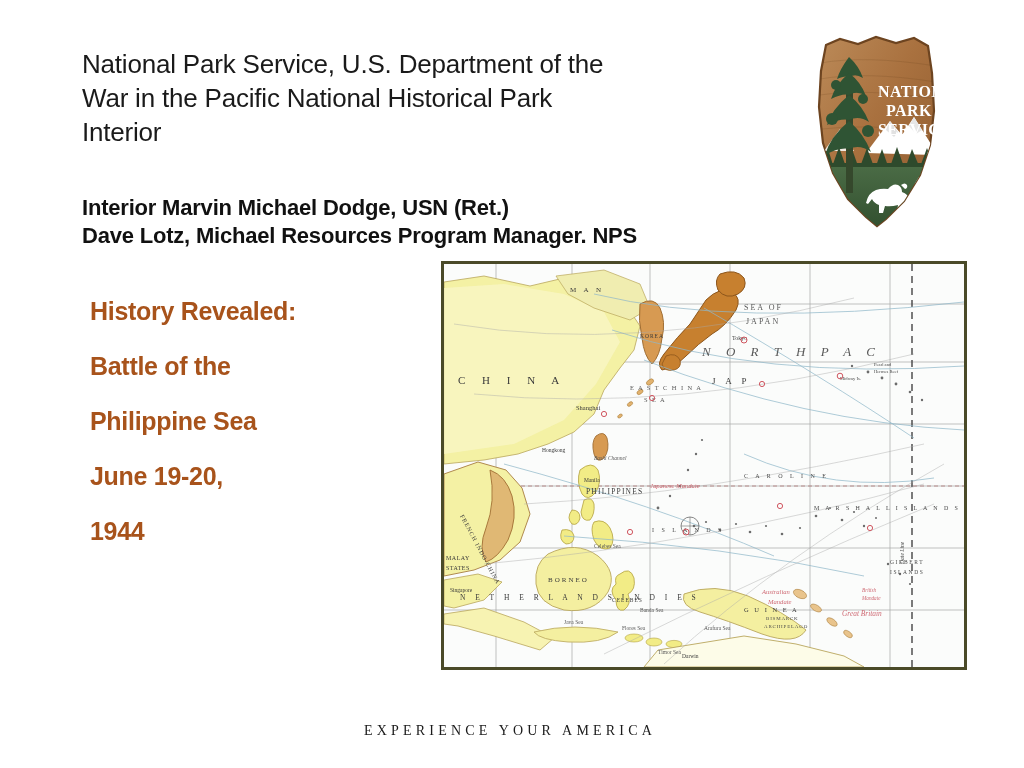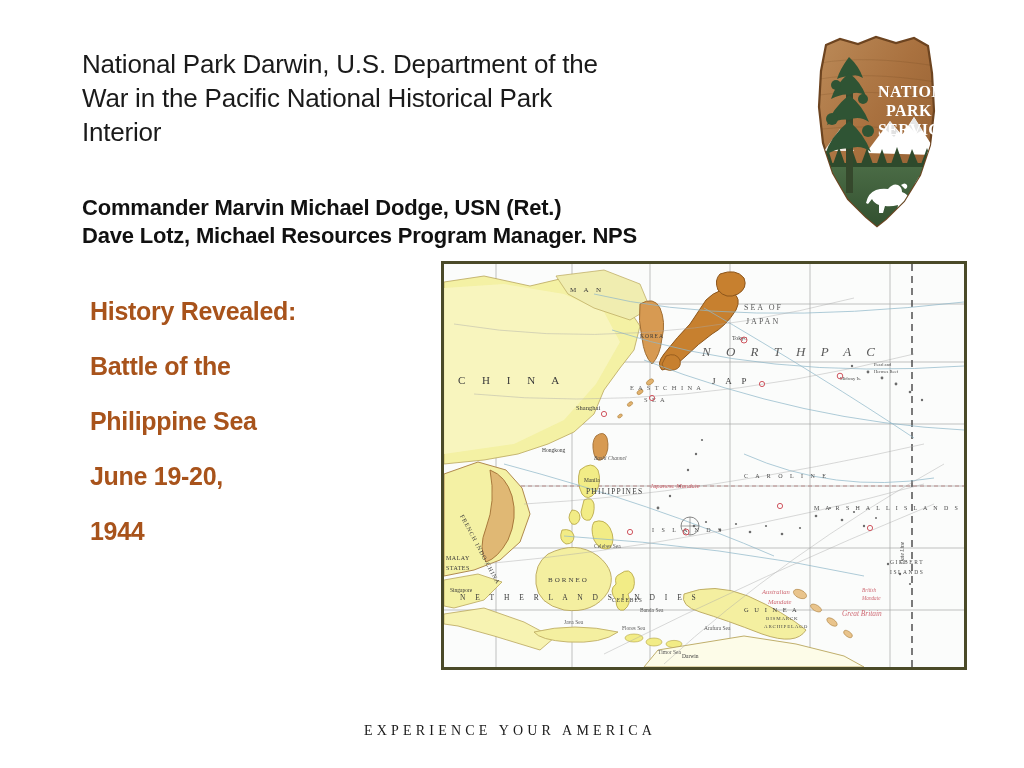--- a/index.html
+++ b/index.html
@@ -95,27 +95,27 @@
     letter-spacing: 4.2px;
     color: #1a1a1a;
     word-break: break-all;
     text-align: center;
   }
 </style>
 </head>
 <body>
 
 <div class="slide-header">
-  <div class="org-line">National Park Darwin, U.S. Department of the</div>
+  <div class="org-line">National Park Service, U.S. Department of the</div>
   <div class="org-line">War in the Pacific National Historical Park</div>
   <div class="org-line">Interior</div>
 </div>
 
 <div class="byline">
-  <div class="byline-line">Commander Marvin Michael Dodge, USN (Ret.)</div>
+  <div class="byline-line">Interior Marvin Michael Dodge, USN (Ret.)</div>
   <div class="byline-line">Dave Lotz, Michael Resources Program Manager. NPS</div>
 </div>
 
 <div class="slide-title">
   <div class="title-line">History Revealed:</div>
   <div class="title-line">Battle of the</div>
   <div class="title-line">Philippine Sea</div>
   <div class="title-line">June 19-20,</div>
   <div class="title-line">1944</div>
 </div>

